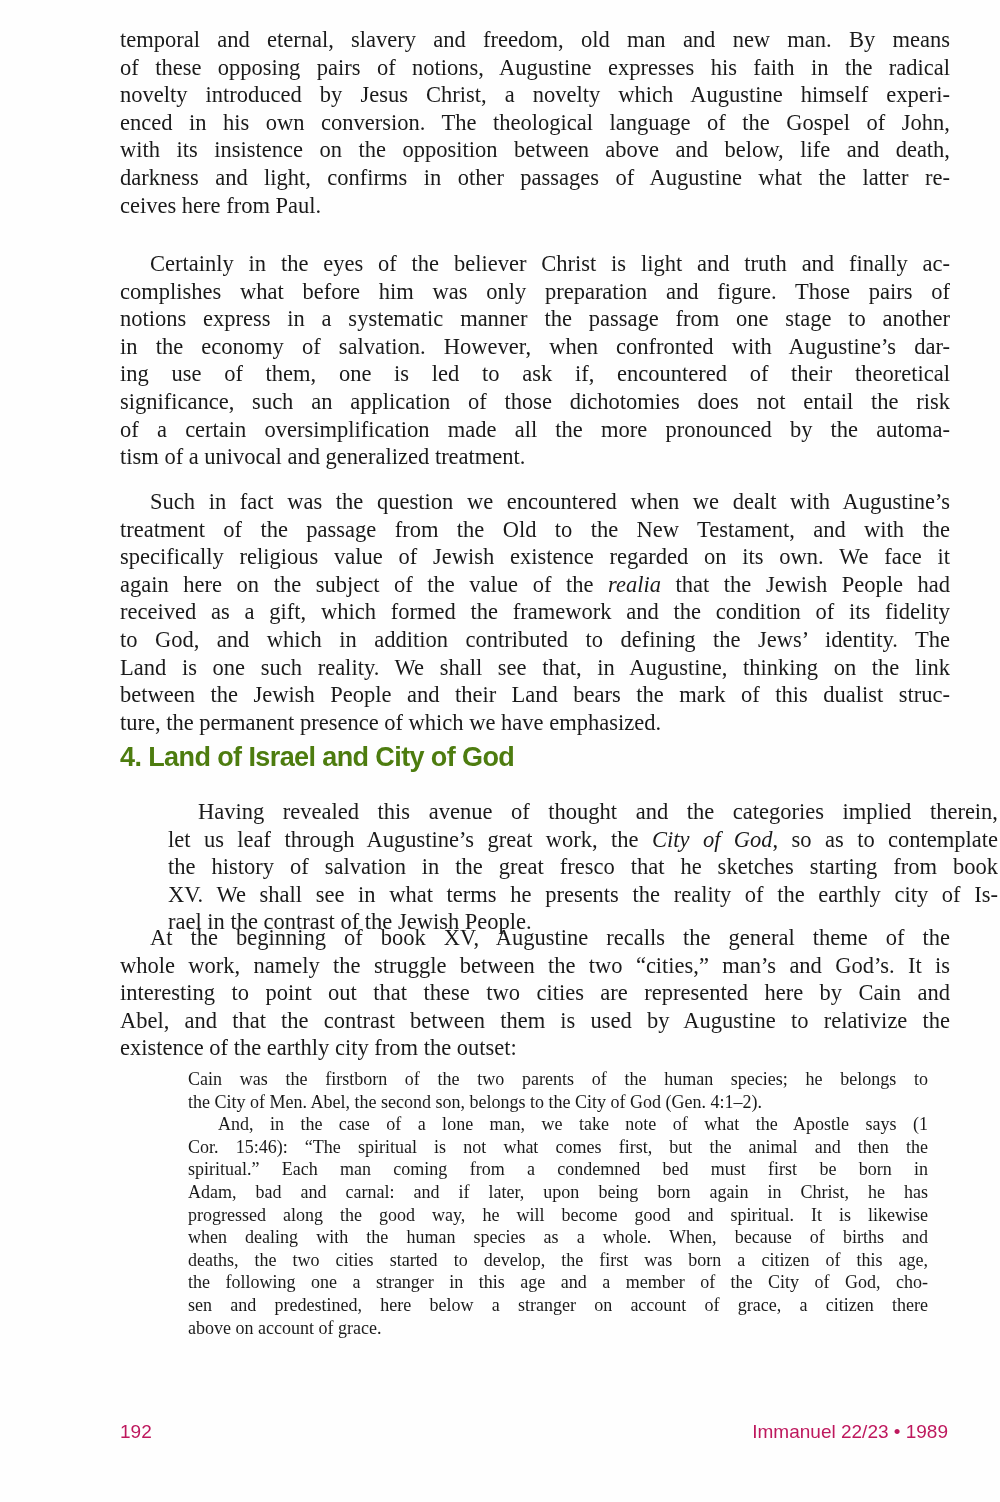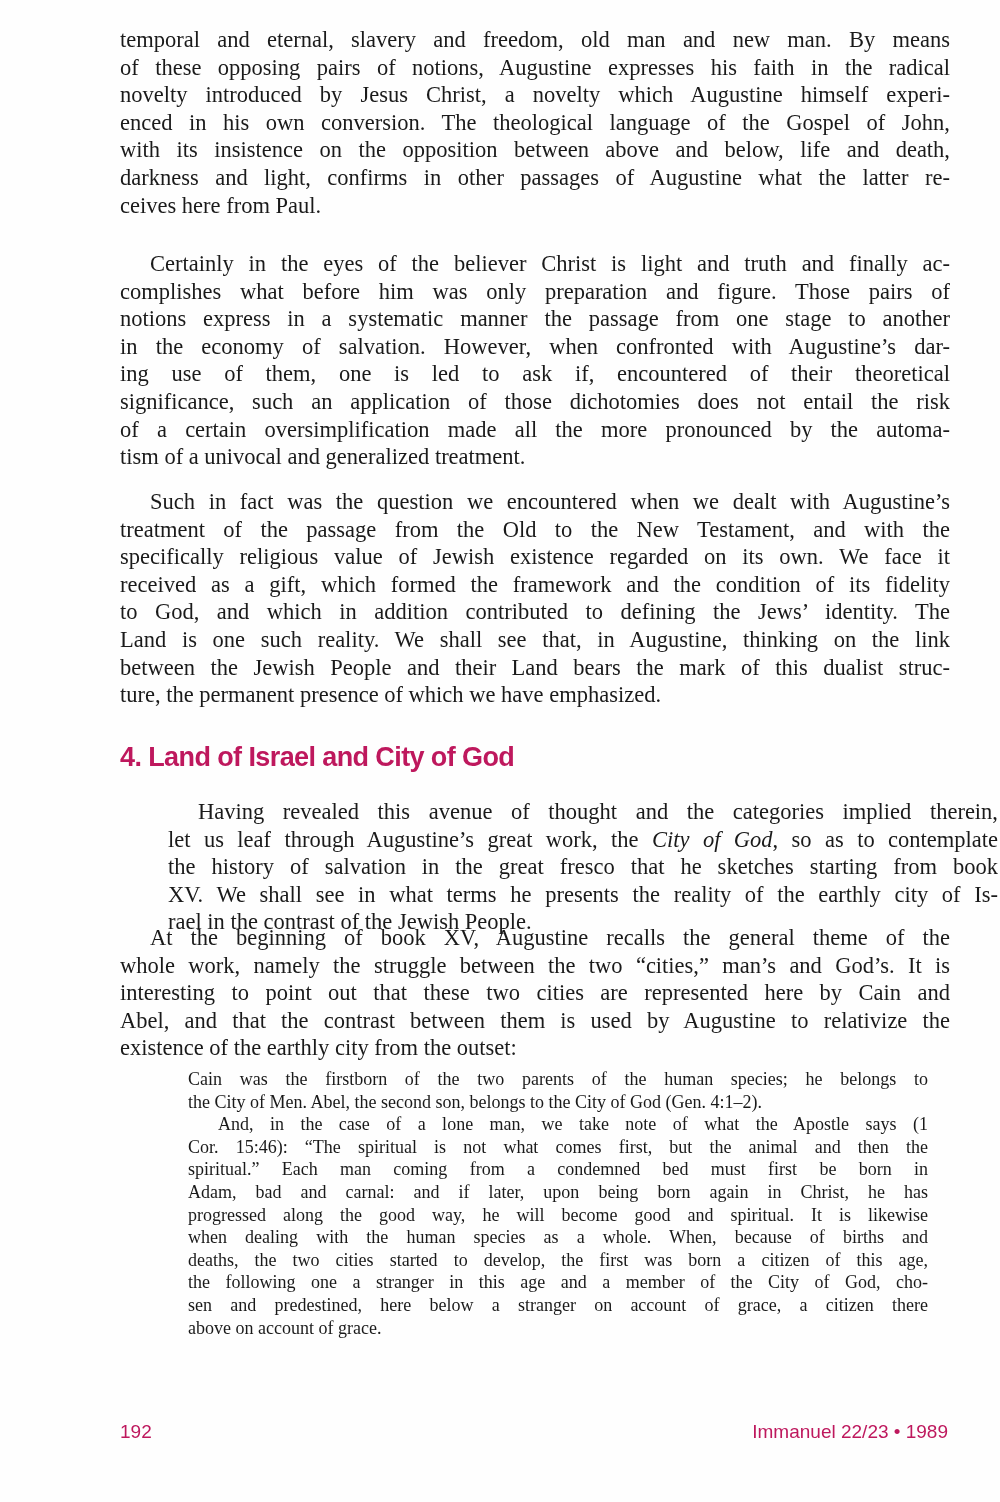--- a/index.html
+++ b/index.html
@@ -5,21 +5,21 @@
     html, body { margin: 0; padding: 0; background: #ffffff; }
     body { width: 1000px; height: 1502px; position: relative; overflow: hidden; color: #1a1a1a; }
     .page { position: absolute; left: 0; top: 0; width: 1000px; height: 1502px; background: #fefefe; }
     .para { position: absolute; left: 120px; width: 830px; font-family: "Liberation Serif", "DejaVu Serif", serif; font-size: 22.5px; }
     .line { display: block; height: 27.6px; line-height: 27.6px; white-space: nowrap; text-align: justify; text-align-last: justify; }
     .line.last { text-align-last: left; }
     .line.indent { padding-left: 30px; }
     .quote { position: absolute; left: 188px; width: 740px; font-family: "Liberation Serif", "DejaVu Serif", serif; font-size: 18px; }
     .quote .line { height: 22.6px; line-height: 22.6px; }
     .quote .line.indent { padding-left: 30px; }
-    .heading { position: absolute; left: 120px; top: 742px; font-family: "Liberation Sans", "DejaVu Sans", sans-serif; font-weight: bold; font-size: 27px; letter-spacing: -0.6px; color: #be185d; }
+    .heading { position: absolute; left: 120px; top: 742px; font-family: "Liberation Sans", "DejaVu Sans", sans-serif; font-weight: bold; font-size: 27px; letter-spacing: -0.6px; color: #4d7c0f; }
     .footer { position: absolute; top: 1421px; font-family: "Liberation Sans", "DejaVu Sans", sans-serif; font-size: 19px; color: #be185d; }
     .footer.left { left: 120px; }
     .footer.right { right: 52px; }
     i { font-style: italic; }
   </style>
 </head>
 <body>
 
 <div class="page">
 
@@ -41,20 +41,21 @@
     <span class="line">ing use of them, one is led to ask if, encountered of their theoretical</span>
     <span class="line">significance, such an application of those dichotomies does not entail the risk</span>
     <span class="line">of a certain oversimplification made all the more pronounced by the automa-</span>
     <span class="line last">tism of a univocal and generalized treatment.</span>
   </div>
 
   <div class="para" style="top: 488px;">
     <span class="line indent">Such in fact was the question we encountered when we dealt with Augustine’s</span>
     <span class="line">treatment of the passage from the Old to the New Testament, and with the</span>
     <span class="line">specifically religious value of Jewish existence regarded on its own. We face it</span>
+    <span class="line"><span>again here on the subject of the value of the </span><i>realia</i><span> that the Jewish People had</span></span>
     <span class="line">received as a gift, which formed the framework and the condition of its fidelity</span>
     <span class="line">to God, and which in addition contributed to defining the Jews’ identity. The</span>
     <span class="line">Land is one such reality. We shall see that, in Augustine, thinking on the link</span>
     <span class="line">between the Jewish People and their Land bears the mark of this dualist struc-</span>
     <span class="line last">ture, the permanent presence of which we have emphasized.</span>
   </div>
 
   <div class="heading">4. Land of Israel and City of God</div>
 
   <div class="para" style="top: 798px; margin-left: 48px;">

